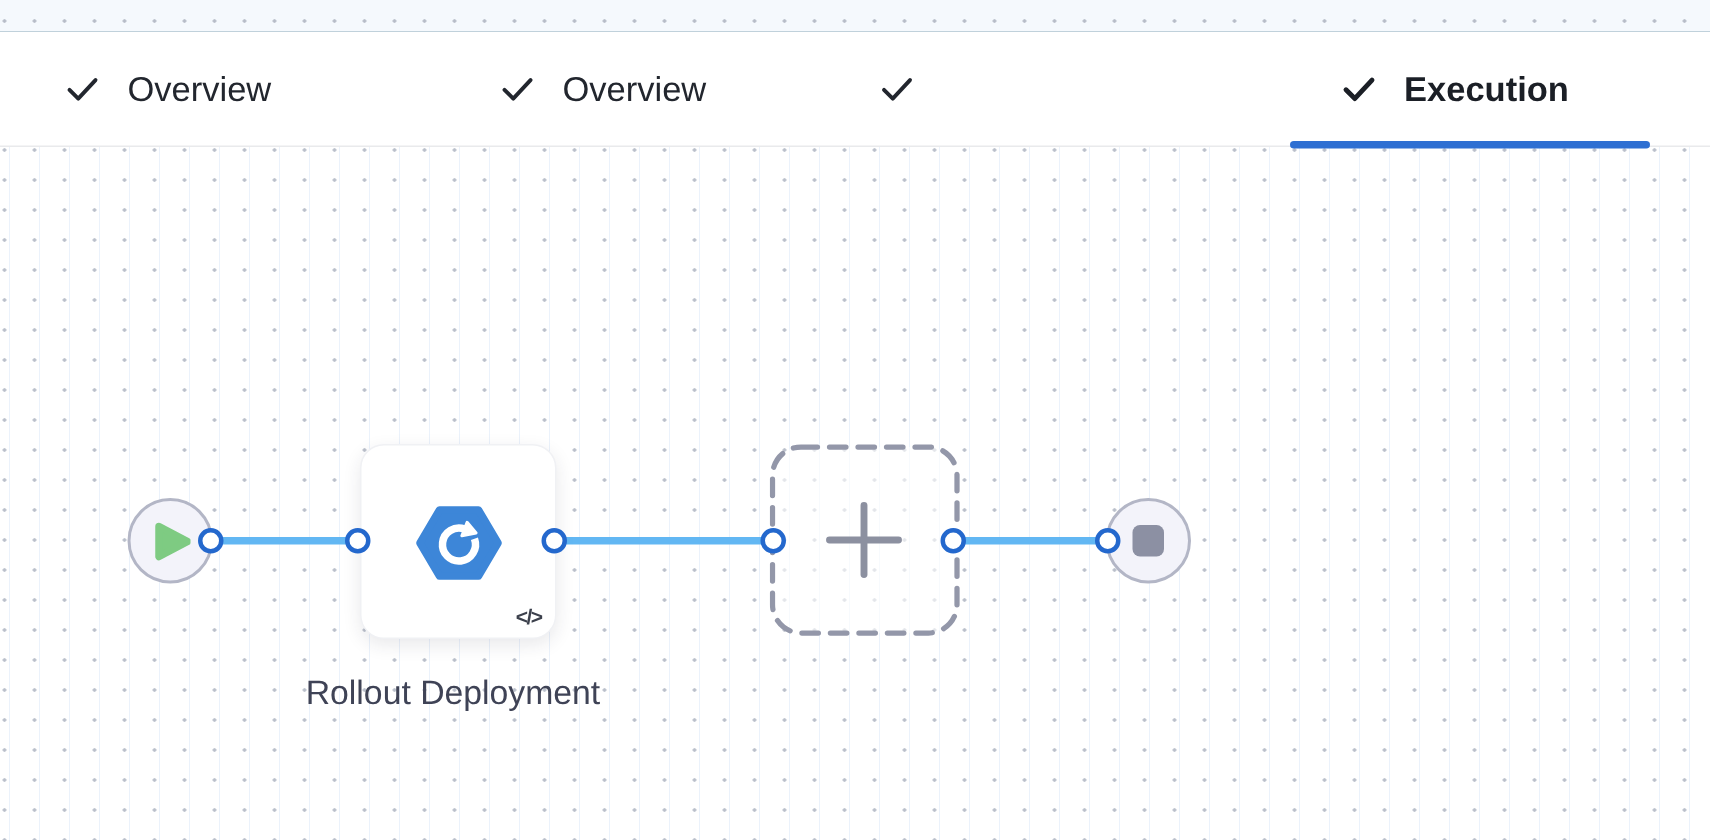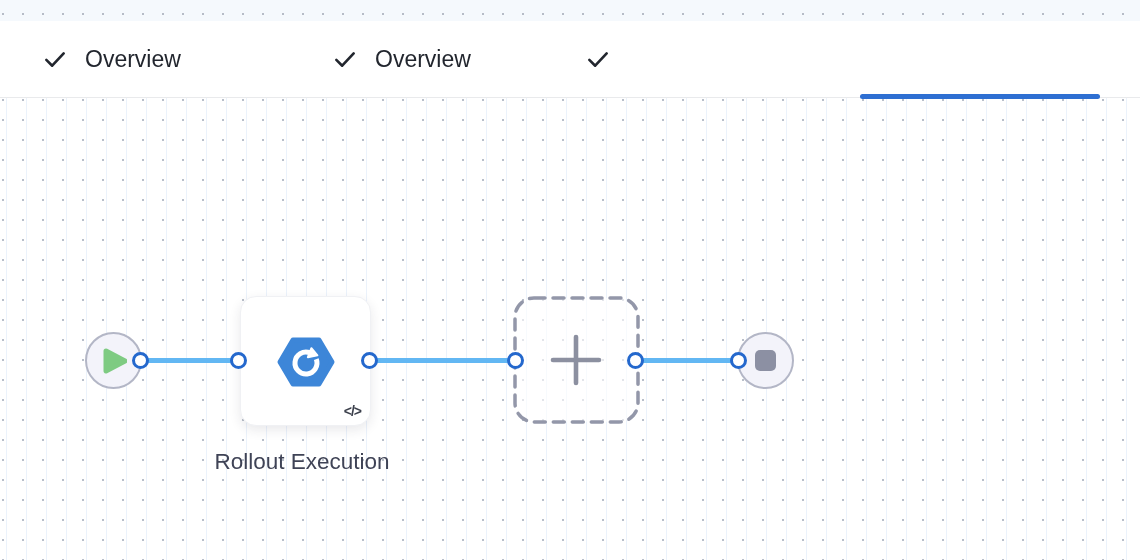--- a/index.html
+++ b/index.html
@@ -120,20 +120,26 @@
       </svg>
       <span>Overview</span>
     </div>
 
     <div class="tab" style="left:585px">
       <svg class="tab-check" viewBox="0 0 24 24">
         <path d="M4 12.8 L9.4 18.2 L20 6.8" fill="none" stroke="#22262e" stroke-width="2.4" stroke-linecap="round" stroke-linejoin="round"></path>
       </svg>
     </div>
 
+    <div class="tab active" style="left:893px">
+      <svg class="tab-check" viewBox="0 0 24 24">
+        <path d="M4 12.8 L9.4 18.2 L20 6.8" fill="none" stroke="#1b1f26" stroke-width="3" stroke-linecap="round" stroke-linejoin="round"></path>
+      </svg>
+      <span>Execution</span>
+    </div>
 
     <div class="tab-underline"></div>
   </div>
 
   <div class="canvas">
 
     <div class="edge" style="left:141px; width:98px"></div>
     <div class="edge" style="left:370px; width:146px"></div>
     <div class="edge" style="left:636px; width:103px"></div>
 
@@ -166,16 +172,16 @@
           <line x1="40" y1="64" x2="86" y2="64"></line>
           <line x1="63" y1="41" x2="63" y2="87"></line>
         </g>
       </svg>
     </div>
 
     <div class="round-node" style="left:737px">
       <div class="stop-square"></div>
     </div>
 
-    <div class="node-label label-rollout">Rollout Execution</div>
+    <div class="node-label label-rollout">Rollout Deployment</div>
 
   </div>
 </div>
 
 </body></html>

